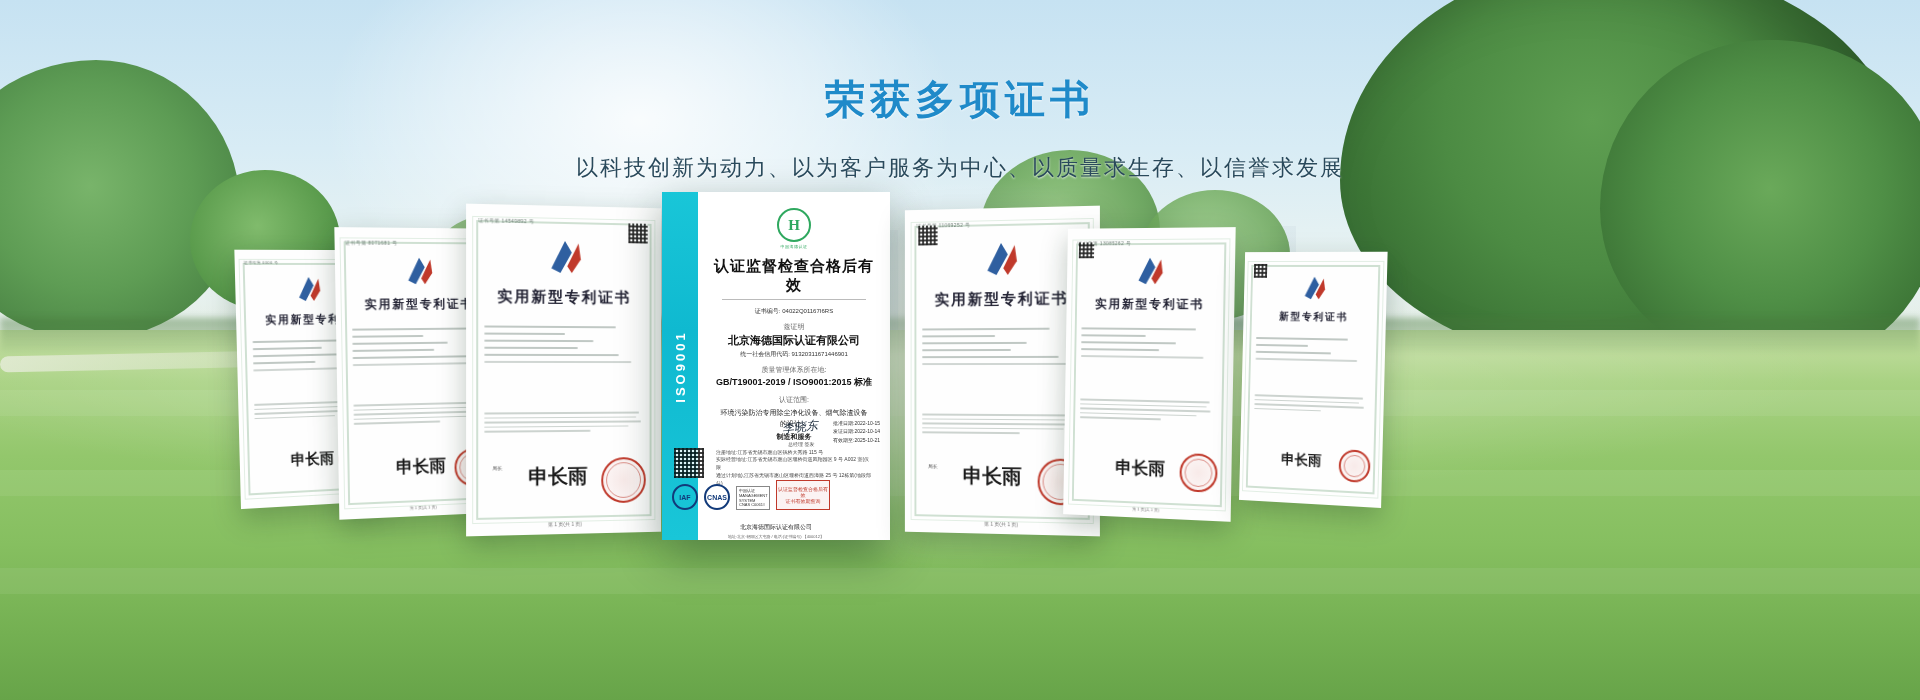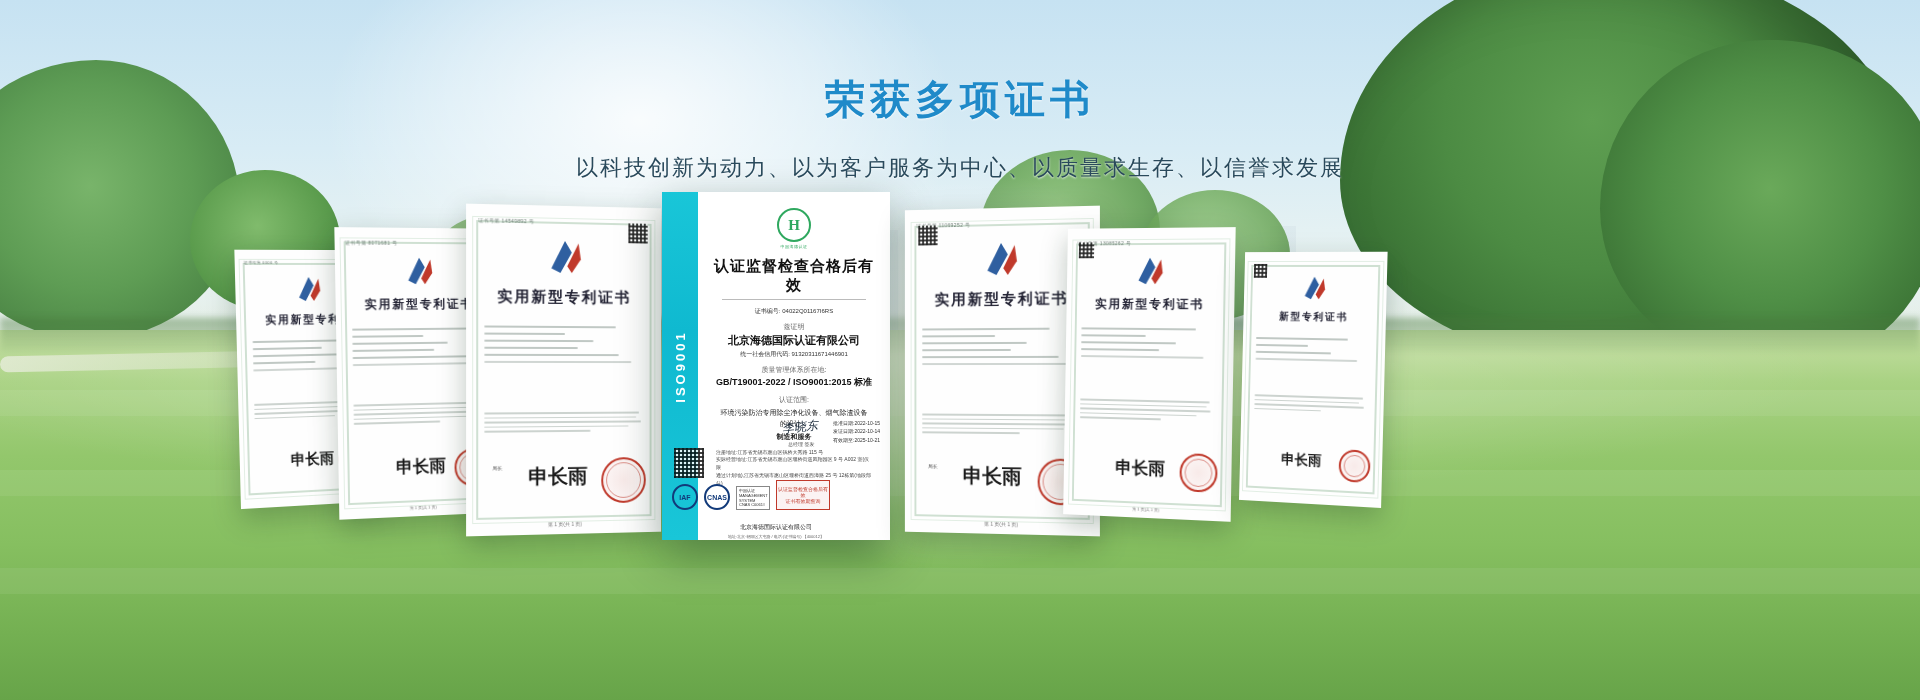--- a/index.html
+++ b/index.html
@@ -406,21 +406,21 @@
           <span>证书编号:</span>
           <span>04022Q01167I6RS</span>
         </div>
         <div class="iso-label">兹证明</div>
         <div class="iso-company">北京海德国际认证有限公司</div>
         <div class="iso-small">
           <span>统一社会信用代码:</span>
           <span>91320311671446901</span>
         </div>
         <div class="iso-label">质量管理体系所在地:</div>
-        <div class="iso-std">GB/T19001-2022 / ISO9001:2015 标准</div>
+        <div class="iso-std">GB/T19001-2019 / ISO9001:2015 标准</div>
         <div class="iso-label">认证范围:</div>
         <div class="iso-scope">环境污染防治专用除尘净化设备、烟气除渣设备的设计、</div>
         <div class="iso-scope" style="font-weight:bold;">制造和服务</div>
         <div class="iso-notes">
           <div>注册地址:江苏省无锡市惠山区钱桥大秀路 115 号</div>
           <div>实际经营地址:江苏省无锡市惠山区堰桥街道凤翔园区 9 号 A002 室(仅限</div>
           <div>通过计划地),江苏省无锡市惠山区堰桥街道西漳路 25 号 12栋第(地段部分)</div>
         </div>
       </div>
 

